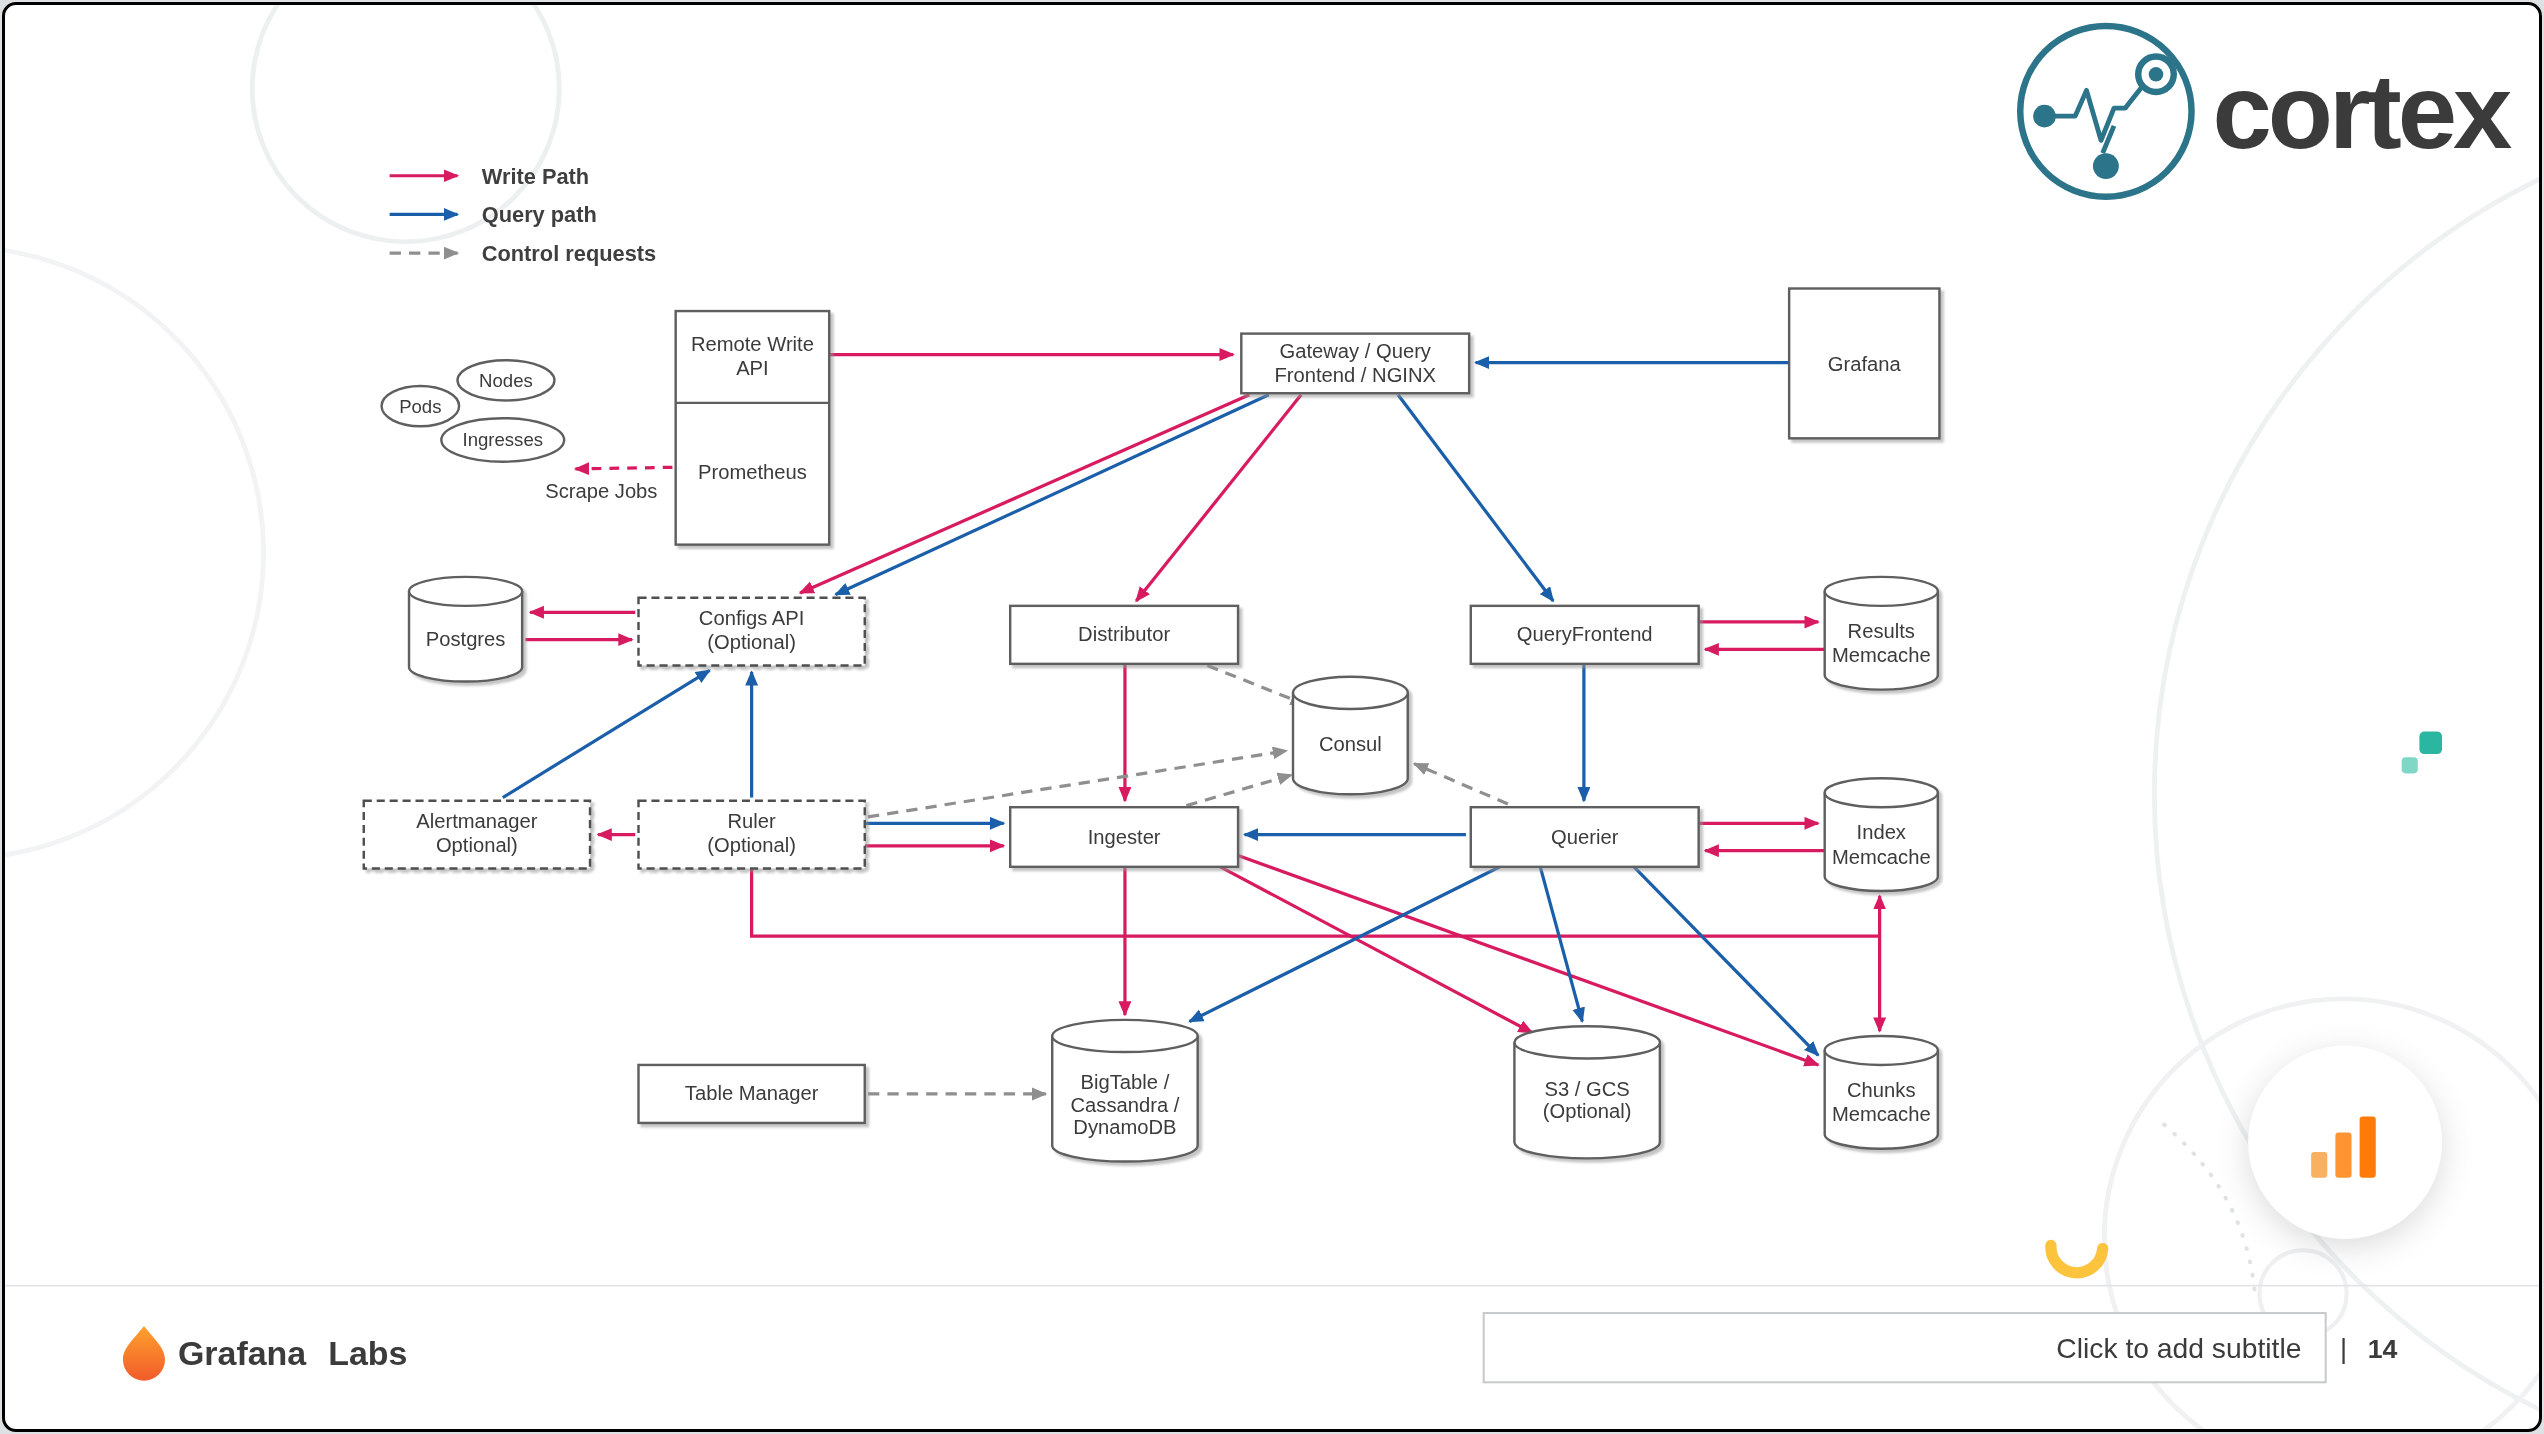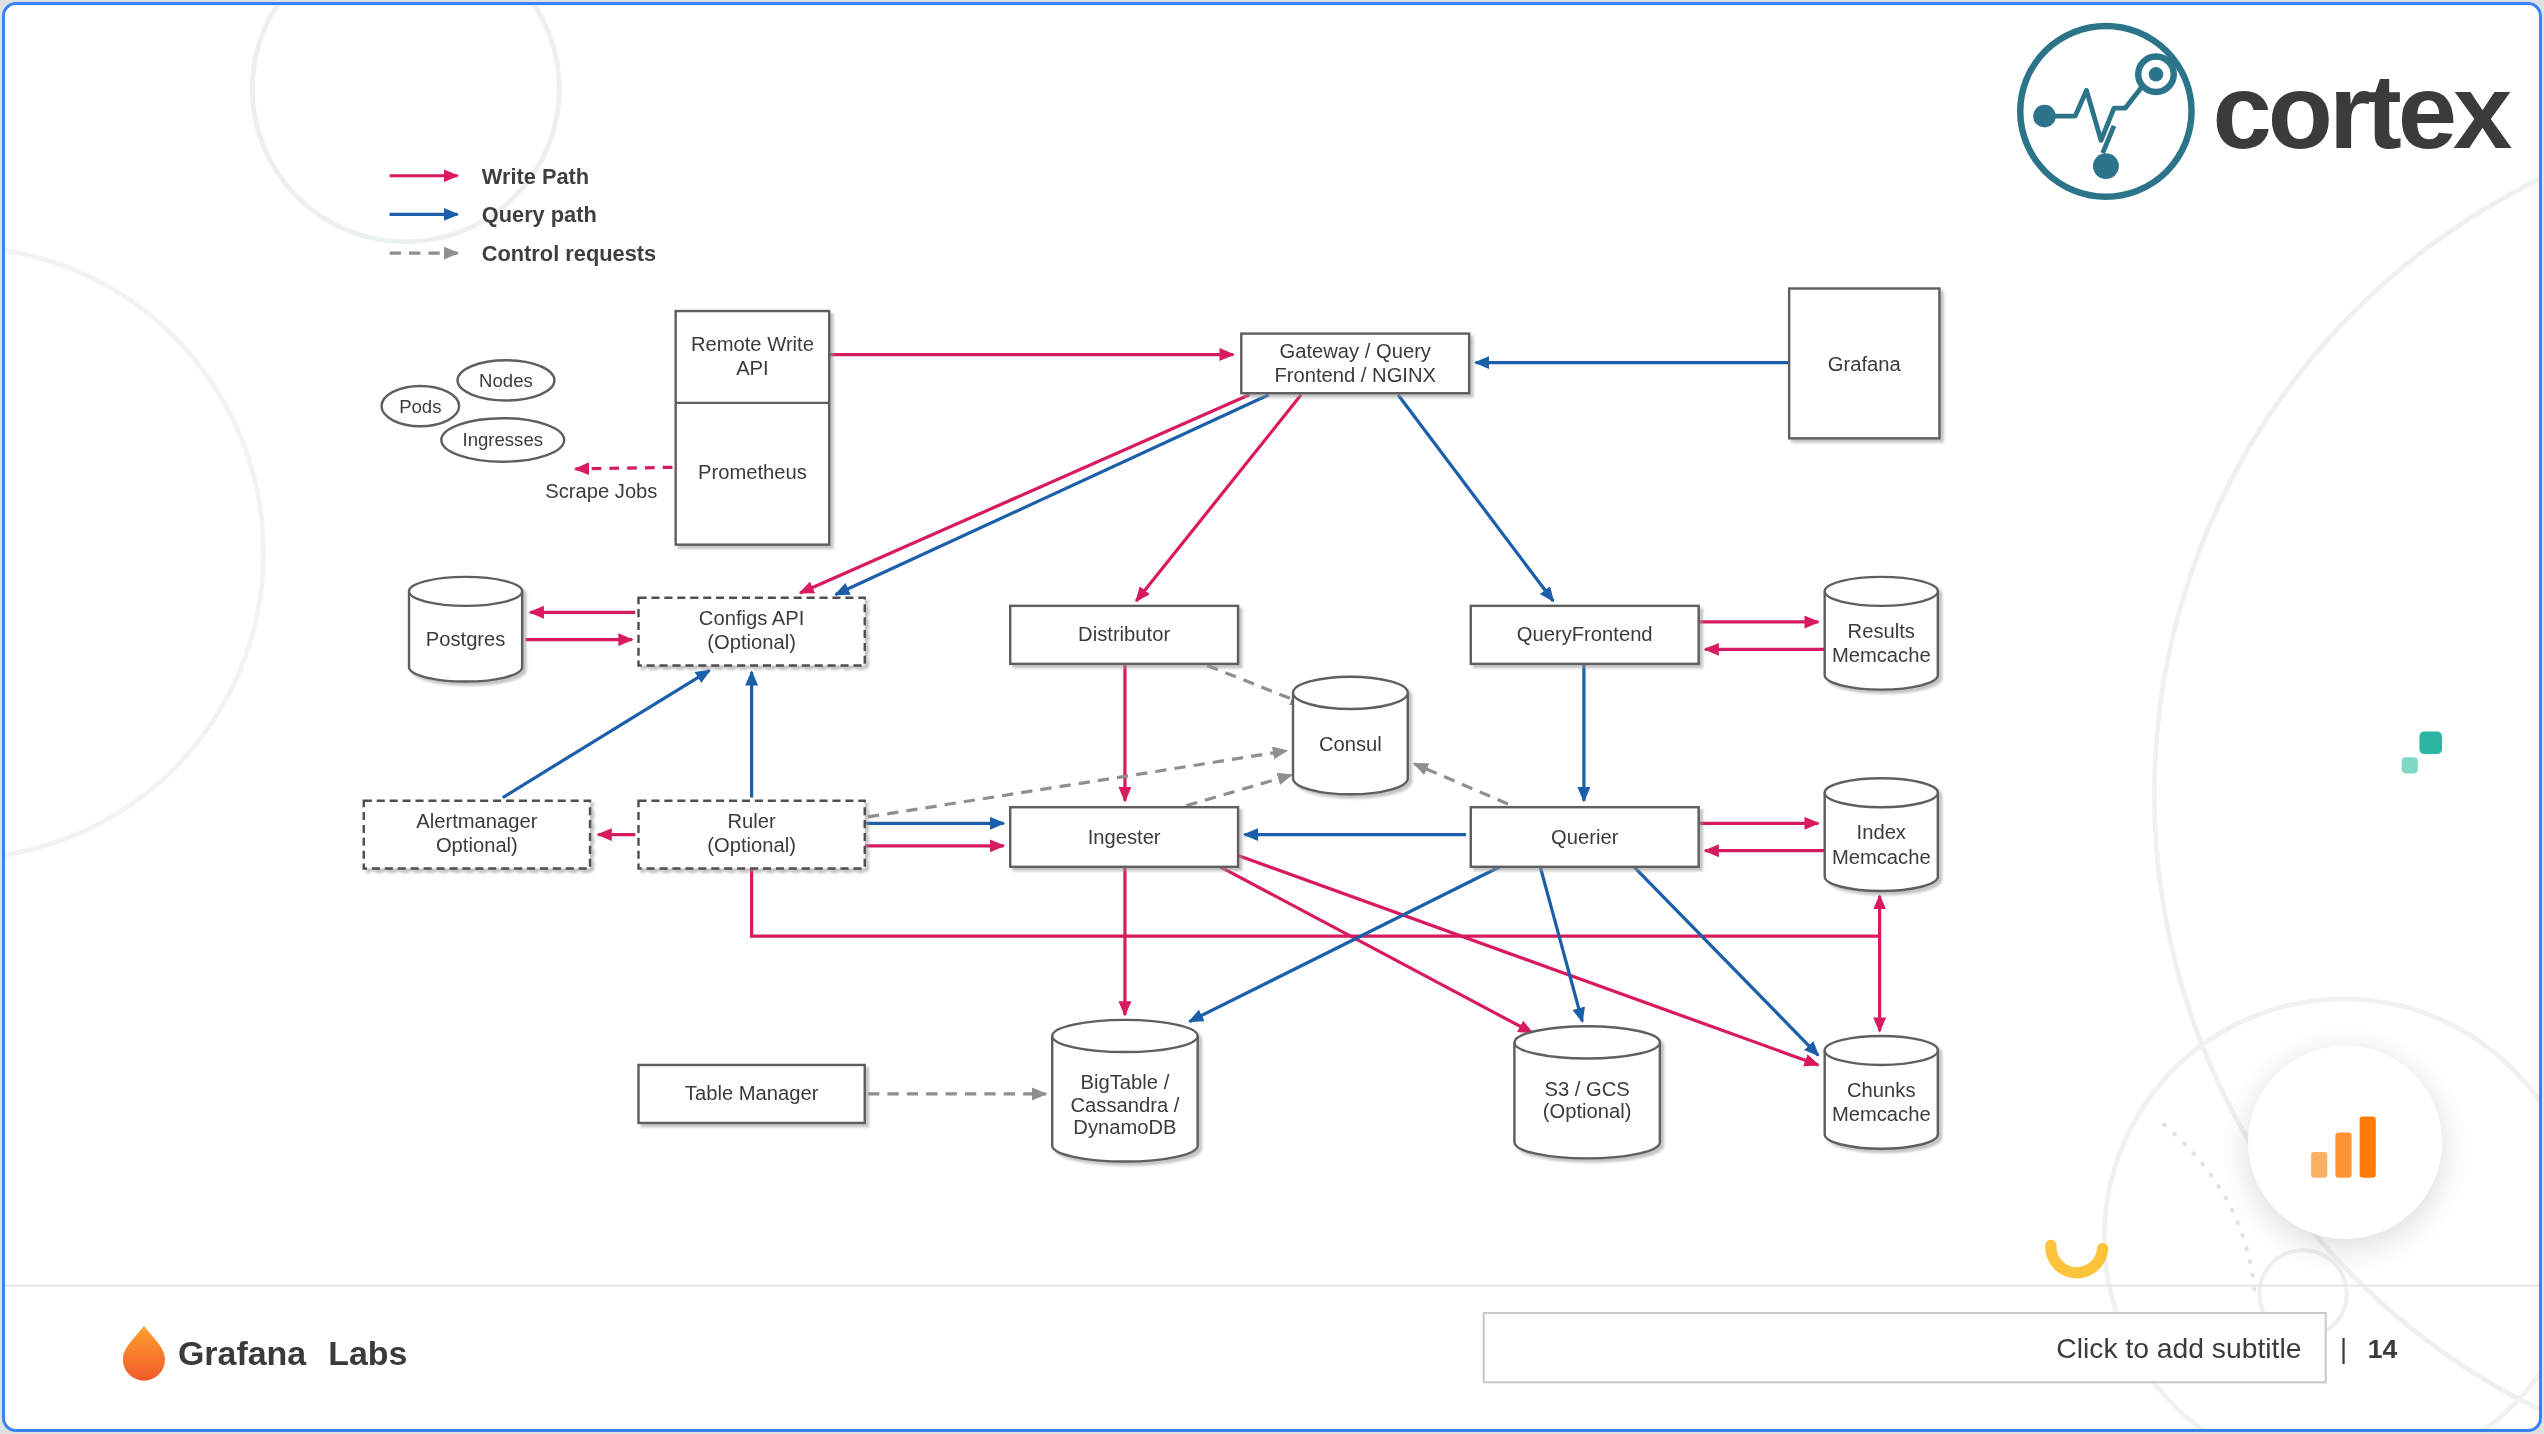--- a/index.html
+++ b/index.html
@@ -11,21 +11,21 @@
   html,body{margin:0;padding:0;}
   body{
     width:2544px;height:1434px;
     background:#dde1e3;
     font-family:"Liberation Sans","DejaVu Sans",sans-serif;
     position:relative;overflow:hidden;
   }
   .slide{
     position:absolute;left:2px;top:2px;right:2px;bottom:2px;
     background:#ffffff;
-    border:3px solid #3b82f6;
+    border:3px solid #000000;
     border-radius:14px;
     overflow:hidden;
   }
   svg{display:block;width:100%;height:100%;}
   text{font-family:"Liberation Sans","DejaVu Sans",sans-serif;fill:var(--ink);}
   .nlab{font-size:12.5px;}
   .clab{font-size:11.5px;}
   .legendlab{font-size:13.5px;font-weight:bold;fill:#3f3f3f;}
   .box{fill:#ffffff;stroke:#5f5f5f;stroke-width:1.5;}
   .dashedbox{fill:#ffffff;stroke:#4f4f4f;stroke-width:1.5;stroke-dasharray:5 3;}

